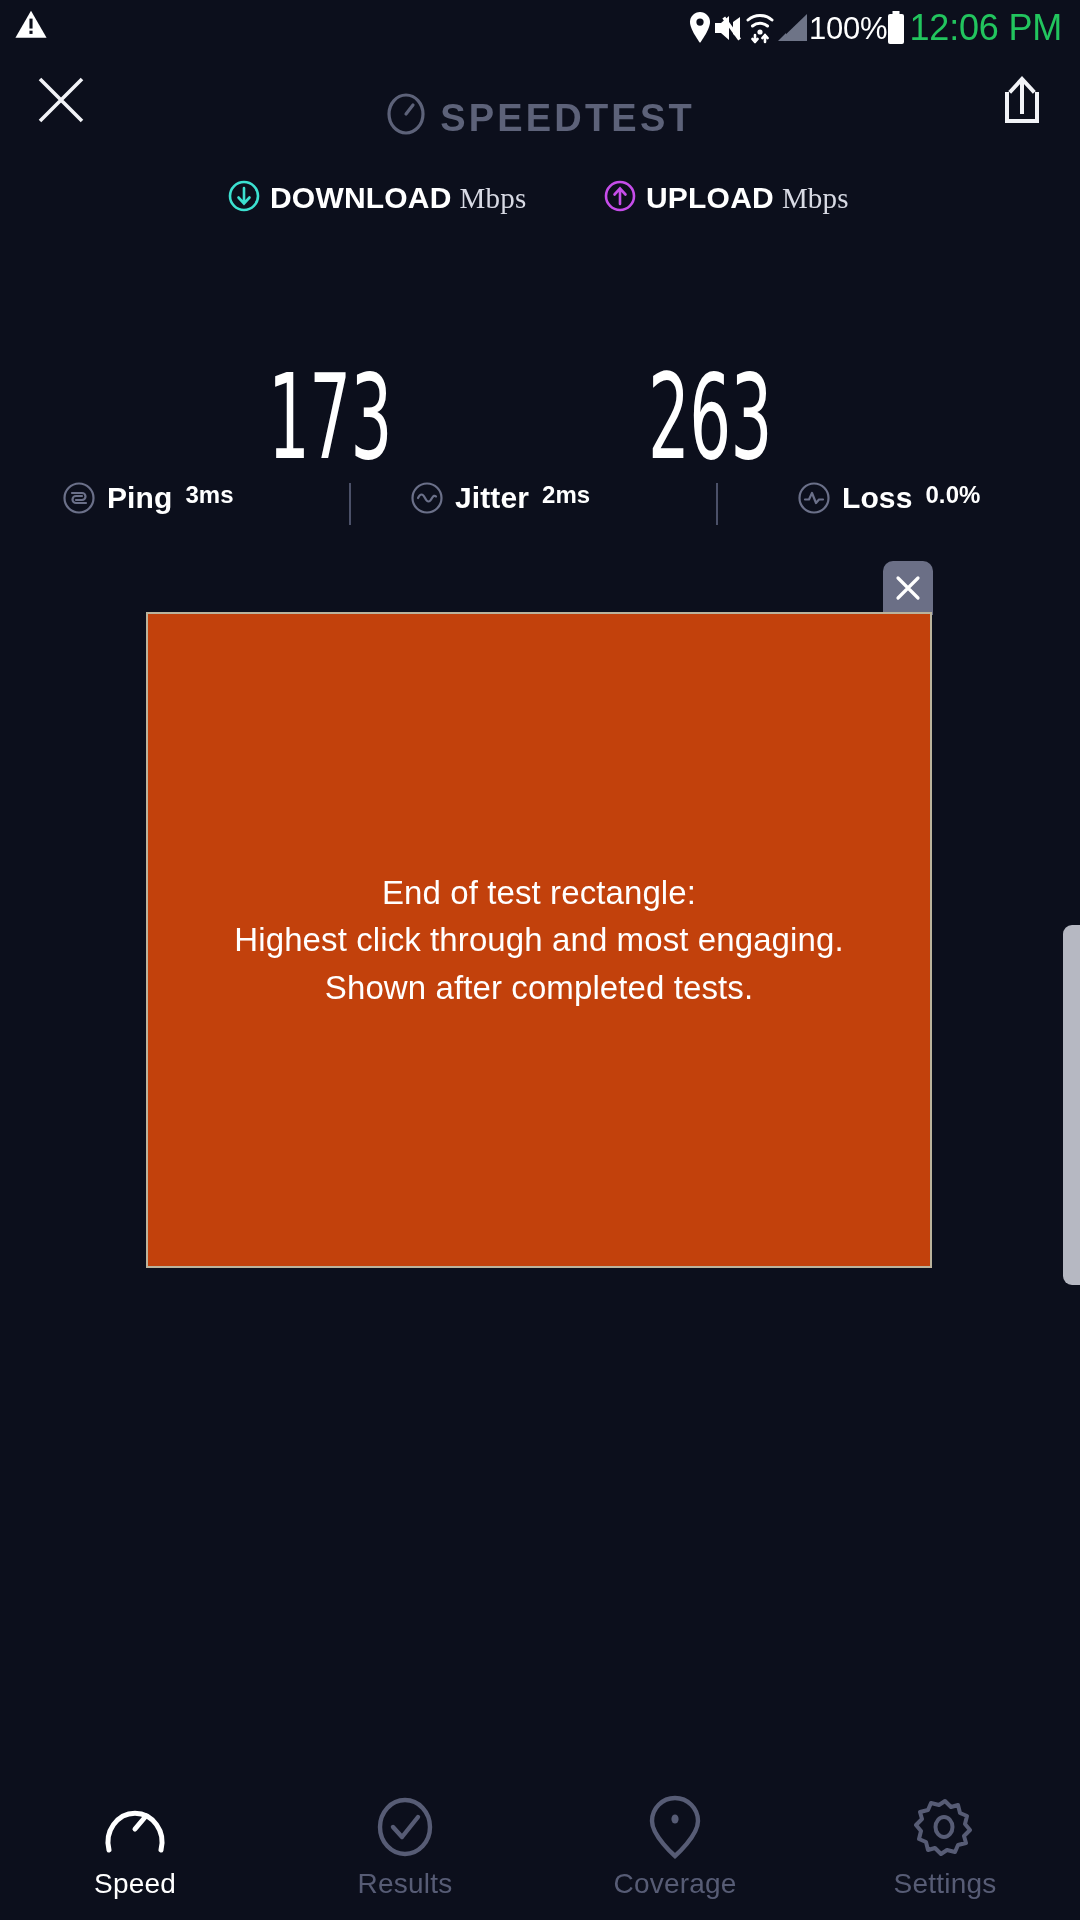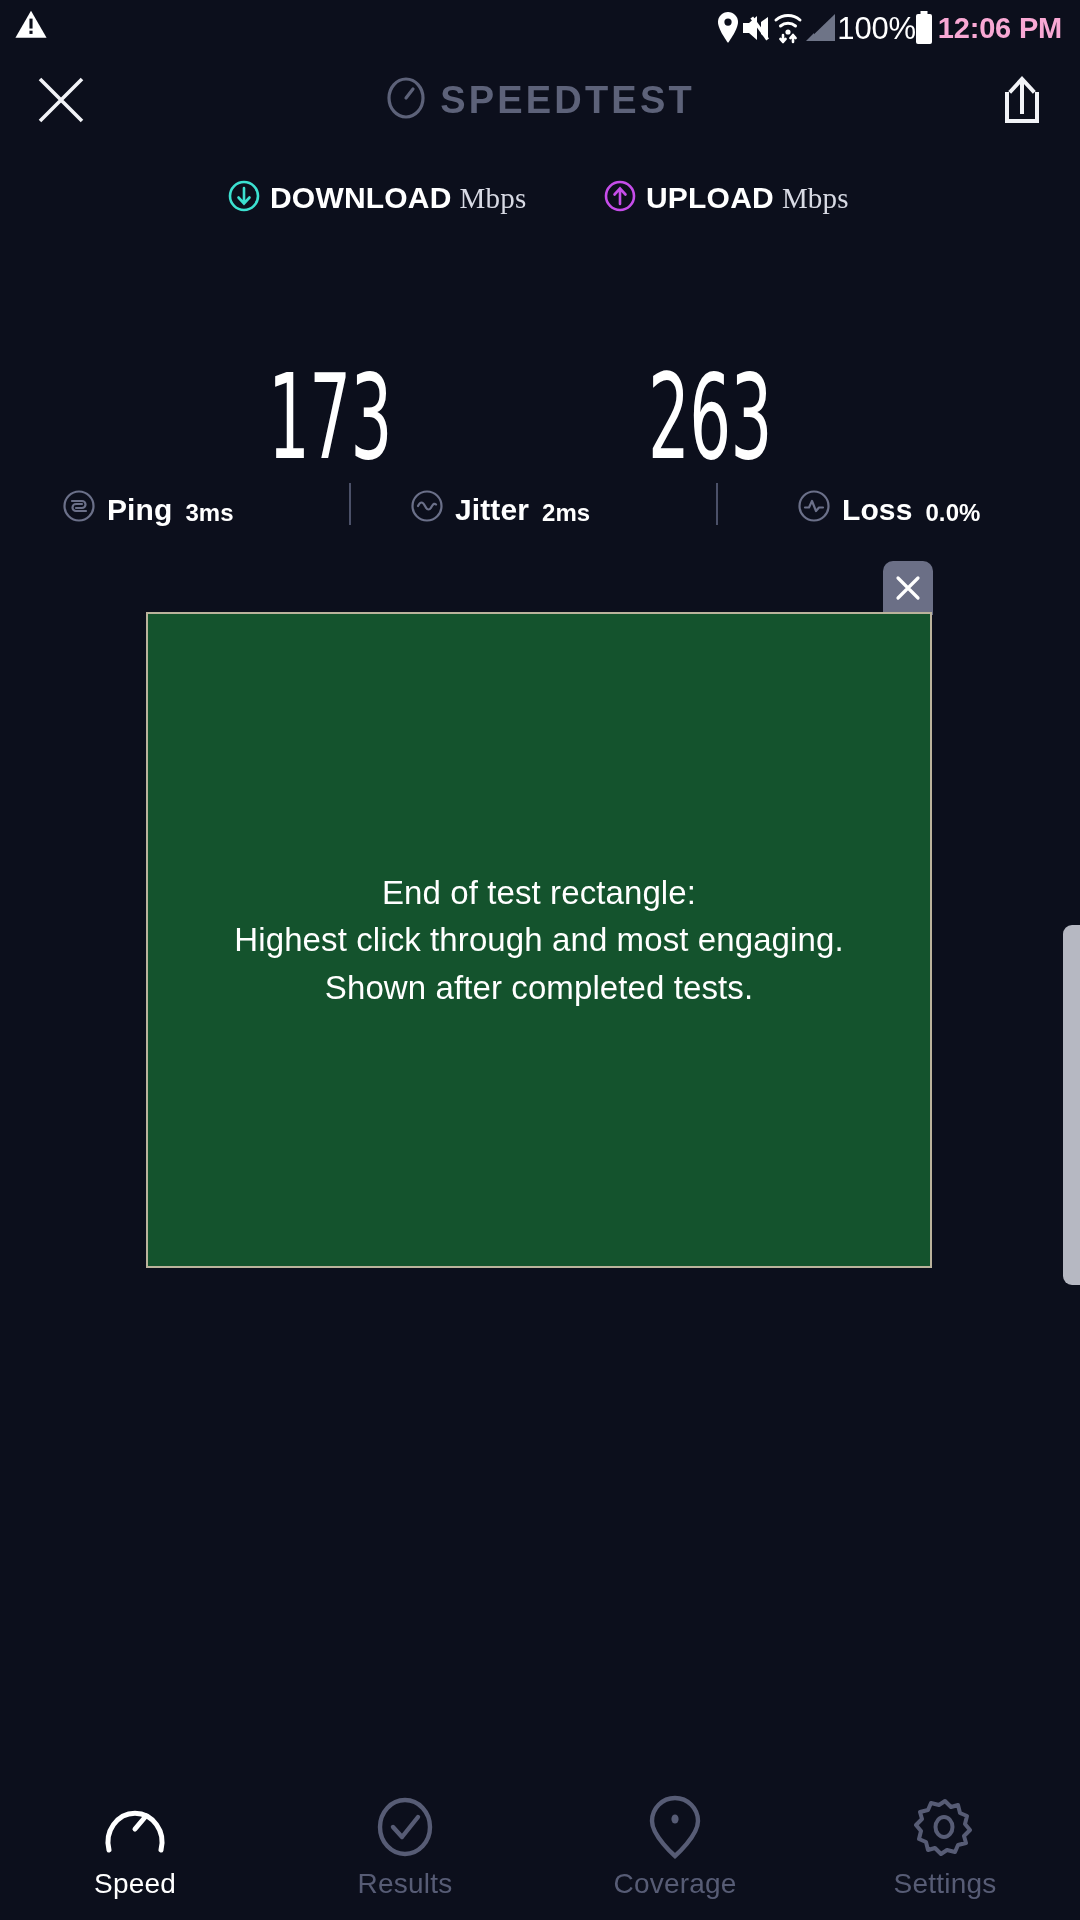--- a/index.html
+++ b/index.html
@@ -25,36 +25,36 @@
     position:absolute; right:18px; top:0; height:56px;
     display:flex; align-items:center; 
   }
   .sb-ico { display:block; }
   #battery-pct {
     color:#ffffff; font-size:31px; font-weight:400;
     letter-spacing:-0.2px; line-height:1;
     margin-right:-2px;
   }
   #clock {
-    color:#f9a8d4; font-size:29px; font-weight:700;
+    color:#22c55e; font-size:36px; font-weight:400;
     letter-spacing:-0.2px; line-height:1;
     margin-left:4px;
   }
 
   
   #header {
     position:absolute; left:0; top:60px; width:1080px; height:80px;
   }
   #close-app {
     position:absolute; left:34px; top:13px;
     width:54px; height:54px; cursor:pointer;
   }
   #brand {
     position:absolute; left:0; top:0; width:1080px; height:80px;
-    display:flex; align-items:center; justify-content:center; gap:13px;
+    display:flex; align-items:flex-end; justify-content:center; gap:13px;
   }
   #brand-text {
     color:#5d6279; font-size:38px; font-weight:700;
     letter-spacing:3.2px;
   }
   #share-btn {
     position:absolute; right:32px; top:14px;
     width:52px; height:54px; cursor:pointer;
   }
 
@@ -87,21 +87,21 @@
   }
   #val-download { left:268px; top:182px; }
   #val-upload   { left:648px; top:182px; }
 
   
   #pjl {
     position:absolute; left:0; top:305px; width:1080px; height:50px;
   }
   .pjl-item {
     position:absolute; top:0; height:46px;
-    display:flex; align-items:flex-end; gap:11px;
+    display:flex; align-items:flex-start; gap:11px;
   }
   #pjl-ping   { left:62px; }
   #pjl-jitter { left:410px; }
   #pjl-loss   { left:797px; }
   .pjl-name {
     color:#ffffff; font-size:30px; font-weight:700; letter-spacing:0.1px;
   }
   .pjl-val {
     color:#ffffff; font-size:24px; font-weight:700; letter-spacing:0.1px;
     margin-left:2px;
@@ -117,21 +117,21 @@
   #ad-close {
     position:absolute; left:883px; top:561px;
     width:50px; height:54px;
     background:#6b6f86;
     border-radius:10px 10px 0 0;
     cursor:pointer;
   }
   #ad-rect {
     position:absolute; left:146px; top:612px;
     width:786px; height:656px;
-    background:#14532d;
+    background:#c2410c;
     border:2px solid #bbb39c;
     display:flex; align-items:center; justify-content:center;
     cursor:pointer;
   }
   #ad-text {
     color:#ffffff; font-size:33px; font-weight:400;
     line-height:1.43; text-align:center; letter-spacing:0.1px;
     white-space:pre-line;
   }
 

